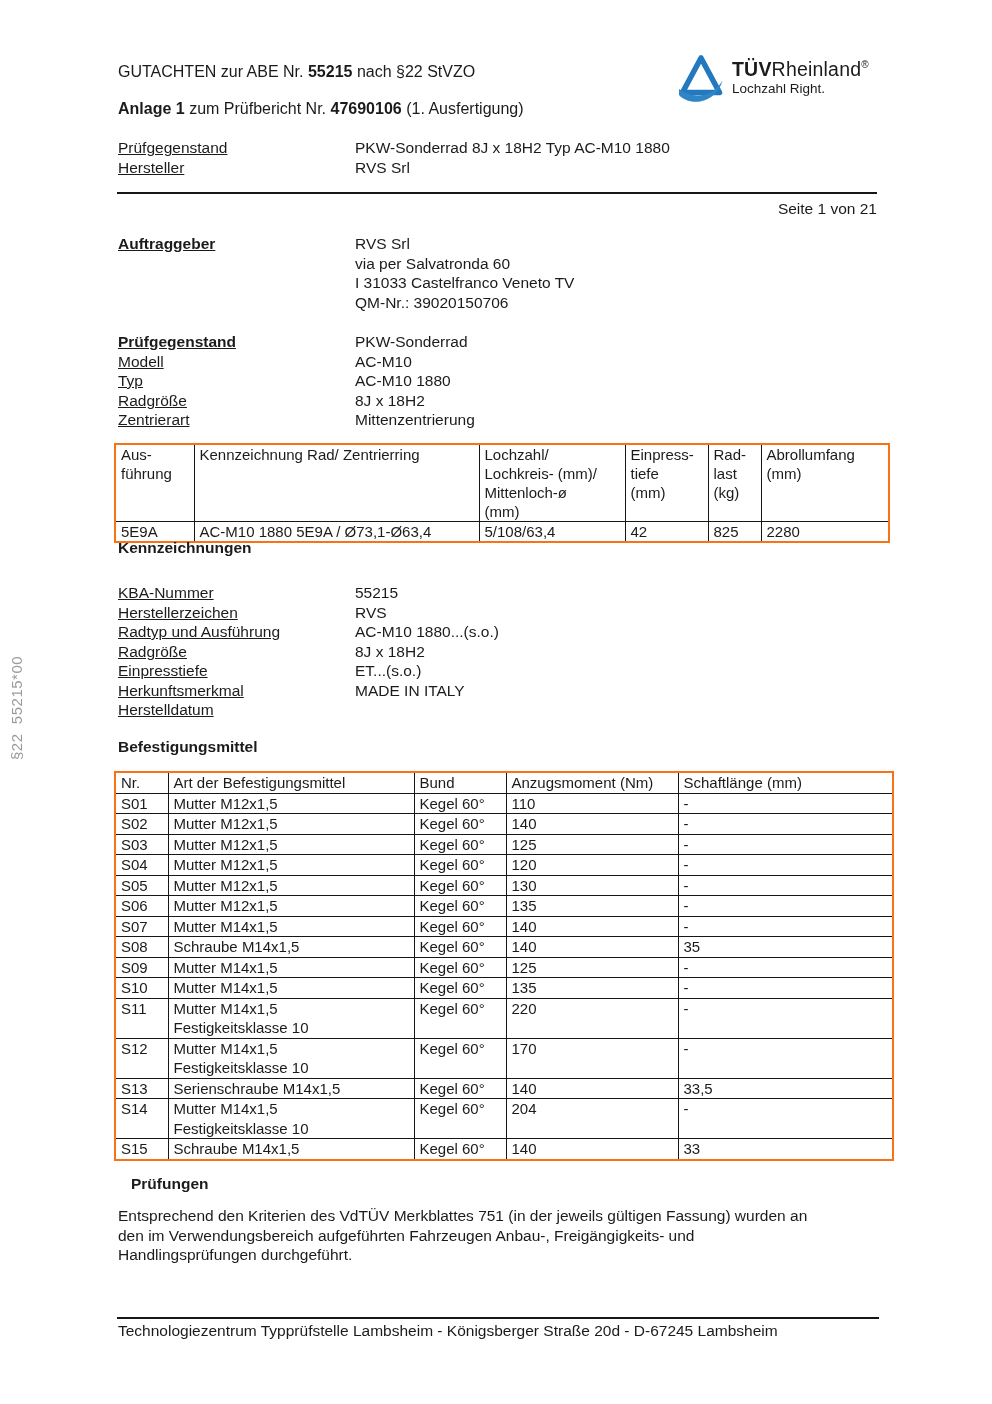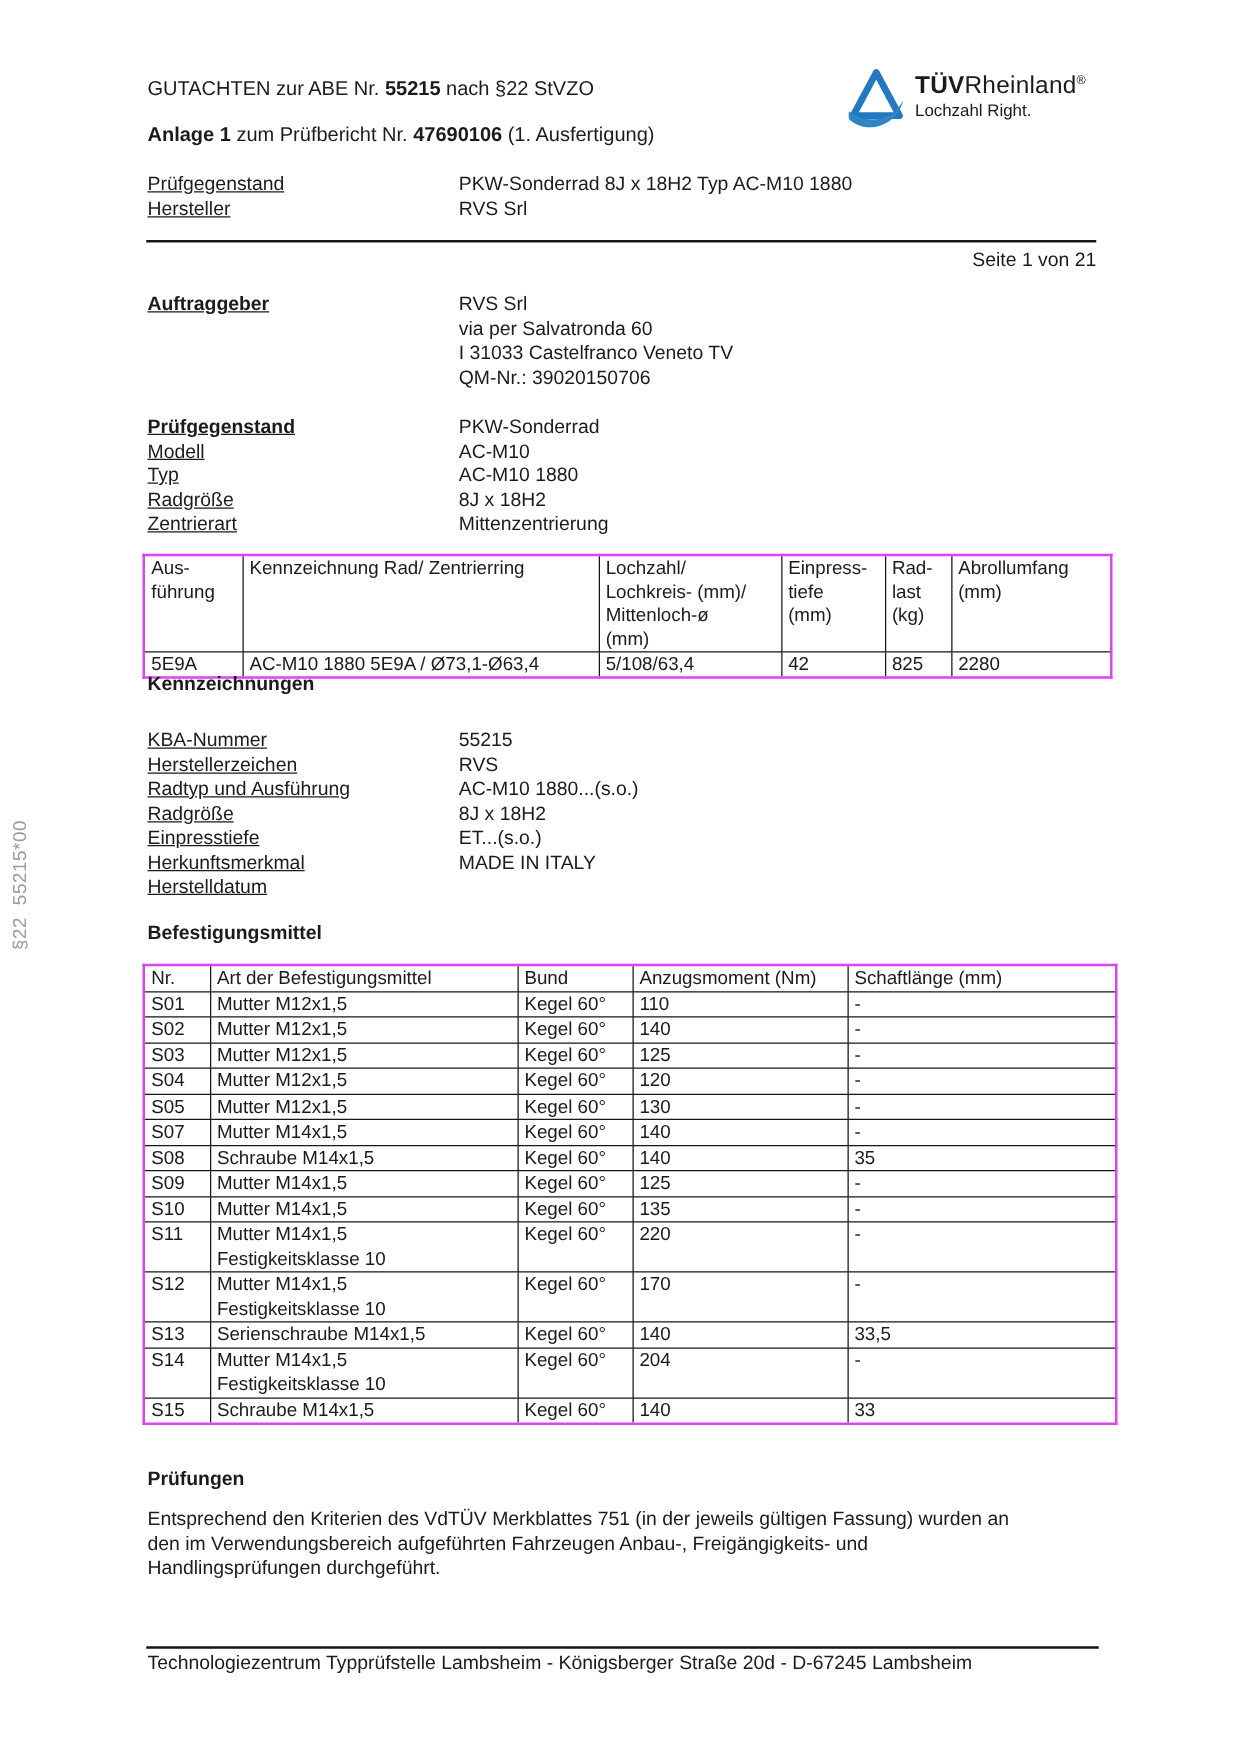--- a/index.html
+++ b/index.html
@@ -10,35 +10,35 @@
     font-family:"Liberation Sans","DejaVu Sans",sans-serif;
     color:#1b1b1b;
     overflow:hidden;
   }
   .abs{position:absolute;}
   .t16{font-size:16px;line-height:20px;}
   .t15{font-size:15.5px;line-height:19.5px;}
   b,.bold{font-weight:700;}
   .kv{display:grid;grid-template-columns:237px 1fr;}
   .kv .lbl{grid-column:1;text-decoration:underline;}
-  .kv .val{grid-column:2;margin-left:12px;}
+  .kv .val{grid-column:2;}
   .preline{white-space:pre-line;}
   .rule{position:absolute;height:2px;background:#161616;}
   
   table{border-collapse:collapse;table-layout:fixed;font-size:15px;}
   th,td{
     border:1px solid #161616;
     padding:0px 5px;
     text-align:left;vertical-align:top;
     font-weight:400;
     line-height:19px;
     white-space:pre-line;
     overflow:hidden;
   }
-  .frame{border:2px solid #d946ef;}
+  .frame{border:2px solid #f97316;}
   #wheel-table{width:774px;}
   #fastener-table{width:778px;}
   #fastener-table td,#fastener-table th{line-height:19.5px;}
   
   .pageinfo{width:360px;text-align:right;}
   
   .margin-note{
     transform:rotate(-90deg);
     transform-origin:0 0;
     font-size:15px;
@@ -215,20 +215,27 @@
           <td>-</td>
         </tr>
         <tr>
           <td>S05</td>
           <td>Mutter M12x1,5</td>
           <td>Kegel 60°</td>
           <td>130</td>
           <td>-</td>
         </tr>
         <tr>
+          <td>S06</td>
+          <td>Mutter M12x1,5</td>
+          <td>Kegel 60°</td>
+          <td>135</td>
+          <td>-</td>
+        </tr>
+        <tr>
           <td>S07</td>
           <td>Mutter M14x1,5</td>
           <td>Kegel 60°</td>
           <td>140</td>
           <td>-</td>
         </tr>
         <tr>
           <td>S08</td>
           <td>Schraube M14x1,5</td>
           <td>Kegel 60°</td>
@@ -283,21 +290,21 @@
         <tr>
           <td>S15</td>
           <td>Schraube M14x1,5</td>
           <td>Kegel 60°</td>
           <td>140</td>
           <td>33</td>
         </tr>
       </tbody>
     </table>
 
-  <div class="abs t15 heading" style="left:118px;top:1174px;text-align:center;">Prüfungen</div>
+  <div class="abs t15 heading" style="left:131px;top:1174px;text-align:center;">Prüfungen</div>
   <div class="abs t15 preline" style="left:118px;top:1206px;width:770px;">Entsprechend den Kriterien des VdTÜV Merkblattes 751 (in der jeweils gültigen Fassung) wurden an
 den im Verwendungsbereich aufgeführten Fahrzeugen Anbau-, Freigängigkeits- und
 Handlingsprüfungen durchgeführt.</div>
 
   <div class="rule" style="left:117px;top:1317px;width:762px;"></div>
   <div class="abs t15" style="left:118px;top:1321px;">Technologiezentrum Typprüfstelle Lambsheim - Königsberger Straße 20d - D-67245 Lambsheim</div>
 
 </div>
 
 </body></html>

